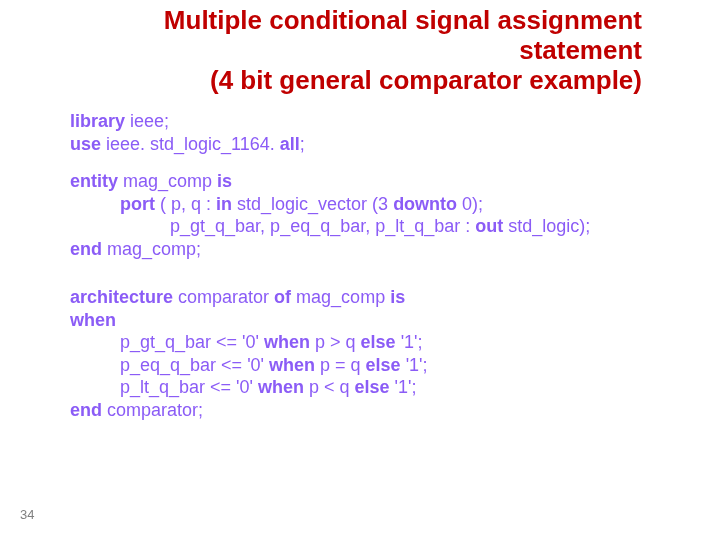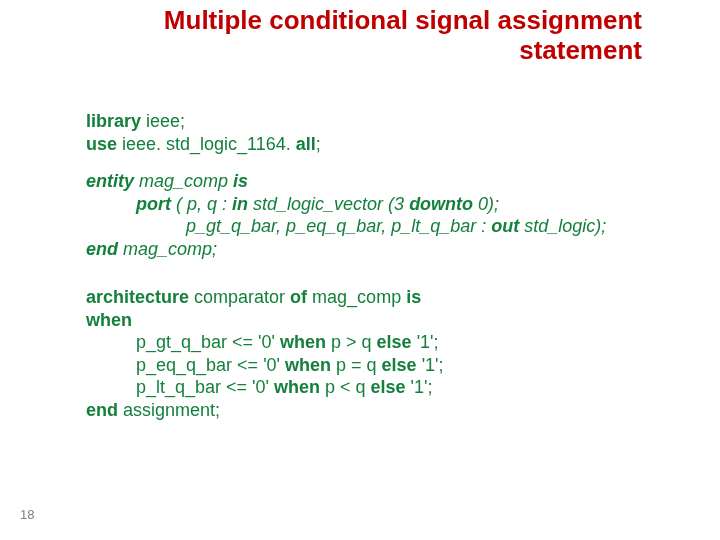--- a/index.html
+++ b/index.html
@@ -25,60 +25,61 @@
     left: 38px;
     text-align: right;
     color: #c00000;
     font-family: "Comic Sans MS", "Comic Sans", cursive, sans-serif;
     font-weight: bold;
     font-size: 26px;
     line-height: 1.15;
   }
   .code-block {
     position: absolute;
-    left: 86px;
+    left: 70px;
     right: 24px;
     font-family: Arial, Helvetica, sans-serif;
     font-size: 18px;
     line-height: 1.25;
-    color: #15803d;
+    color: #8b5cf6;
     white-space: pre;
   }
   #blk1 { top: 110px; }
-  #blk2 { top: 170px; font-style: italic; }
+  #blk2 { top: 170px; }
   #blk3 { top: 286px; }
   b { font-weight: bold; }
   .page-num {
     position: absolute;
     left: 20px;
     bottom: 18px;
     font-size: 13px;
     color: #808080;
     font-family: Arial, Helvetica, sans-serif;
   }
 </style>
 </head>
 <body>
 
 <div class="slide">
 
   <div class="title">
     <span>Multiple conditional signal assignment statement</span><br>
+    <span>(4 bit general comparator example)</span>
   </div>
 
   <div id="blk1" class="code-block"><b>library</b><span> ieee;</span>
 <b>use</b><span> ieee. std_logic_1164. </span><b>all</b><span>;</span></div>
 
   <div id="blk2" class="code-block"><b>entity</b><span> mag_comp </span><b>is</b>
           <b>port</b><span> ( p, q : </span><b>in</b><span> std_logic_vector (3 </span><b>downto</b><span> 0);</span>
                     <span>p_gt_q_bar, p_eq_q_bar, p_lt_q_bar : </span><b>out</b><span> std_logic);</span>
 <b>end</b><span> mag_comp;</span></div>
 
   <div id="blk3" class="code-block"><b>architecture</b><span> comparator </span><b>of</b><span> mag_comp </span><b>is</b>
 <b>when</b>
           <span>p_gt_q_bar &lt;= '0' </span><b>when</b><span> p &gt; q </span><b>else</b><span> '1';</span>
           <span>p_eq_q_bar &lt;= '0' </span><b>when</b><span> p = q </span><b>else</b><span> '1';</span>
           <span>p_lt_q_bar &lt;= '0' </span><b>when</b><span> p &lt; q </span><b>else</b><span> '1';</span>
-<b>end</b><span> assignment;</span></div>
+<b>end</b><span> comparator;</span></div>
 
-  <div class="page-num">18</div>
+  <div class="page-num">34</div>
 
 </div>
 
 </body></html>

